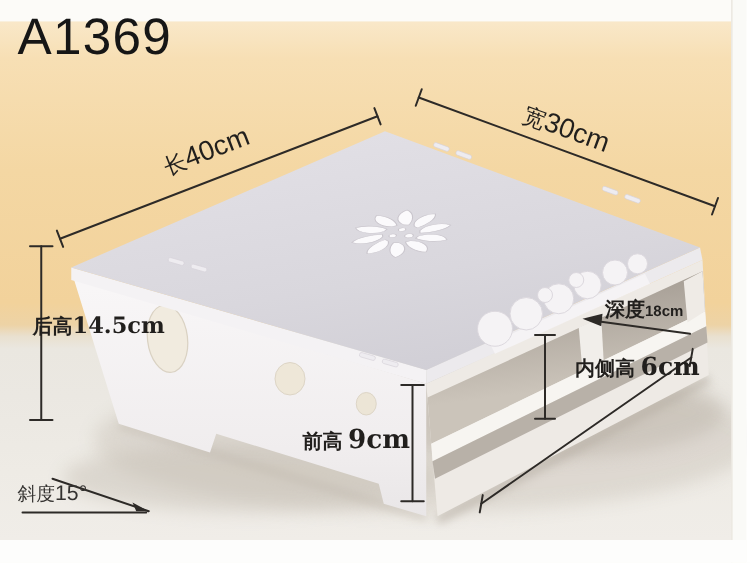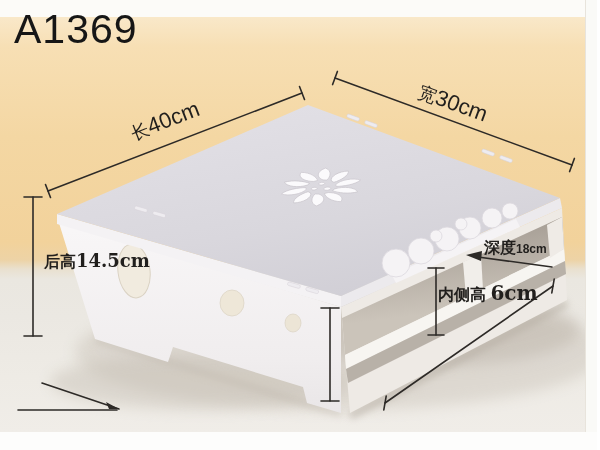--- a/index.html
+++ b/index.html
@@ -28,24 +28,24 @@
   }
   .dim{position:absolute;color:#211f1d;white-space:nowrap;}
   .dim .cn{font-weight:700;font-size:16px;}
   .dim .val{font-weight:700;font-size:12px;}
   .dim.light .cn{font-weight:400;font-size:18px;}
   .dim.light .val{font-weight:400;font-size:22px;}
   .dim .serif{font-family:"DejaVu Serif", serif;font-weight:700;}
   .rot{transform-origin:center center;text-align:center;width:130px;}
   #lbl-length{left:100px;top:108px;transform:rotate(-21deg);}
   #lbl-width{left:388px;top:90px;transform:rotate(20deg);}
-  #lbl-back-height{left:44px;top:250px;text-align:right;}
+  #lbl-back-height{left:26px;top:250px;text-align:right;}
   #lbl-back-height .serif{font-size:18px;}
   #lbl-depth{left:484px;top:238px;}
-  #lbl-inner-side{left:438px;top:281px;}
+  #lbl-inner-side{left:460px;top:281px;}
   #lbl-inner-side .serif{font-size:20px;}
   #lbl-inner-dia{left:462px;top:339px;}
   #lbl-front-height{left:242px;top:338px;}
   #lbl-front-height .cn{font-size:16px;}
   #lbl-front-height .serif{font-size:21px;}
   #lbl-slope{left:14px;top:385px;color:#343230;}
   #lbl-slope .cn{font-weight:400;font-size:15px;}
   #lbl-slope .val{font-weight:400;font-size:17px;}
 </style>
 </head>
@@ -220,15 +220,21 @@
 
   <div class="dim" id="lbl-depth">
     <span class="cn">深度</span><span class="val">18cm</span>
   </div>
 
   <div class="dim" id="lbl-inner-side">
     <span class="cn">内侧高</span> <span class="val serif">6cm</span>
   </div>
 
 
-
+  <div class="dim" id="lbl-front-height">
+    <span class="cn">前高</span> <span class="val serif">9cm</span>
+  </div>
+
+  <div class="dim" id="lbl-slope">
+    <span class="cn">斜度</span><span class="val">15°</span>
+  </div>
 
 </div>
 
 </body></html>

